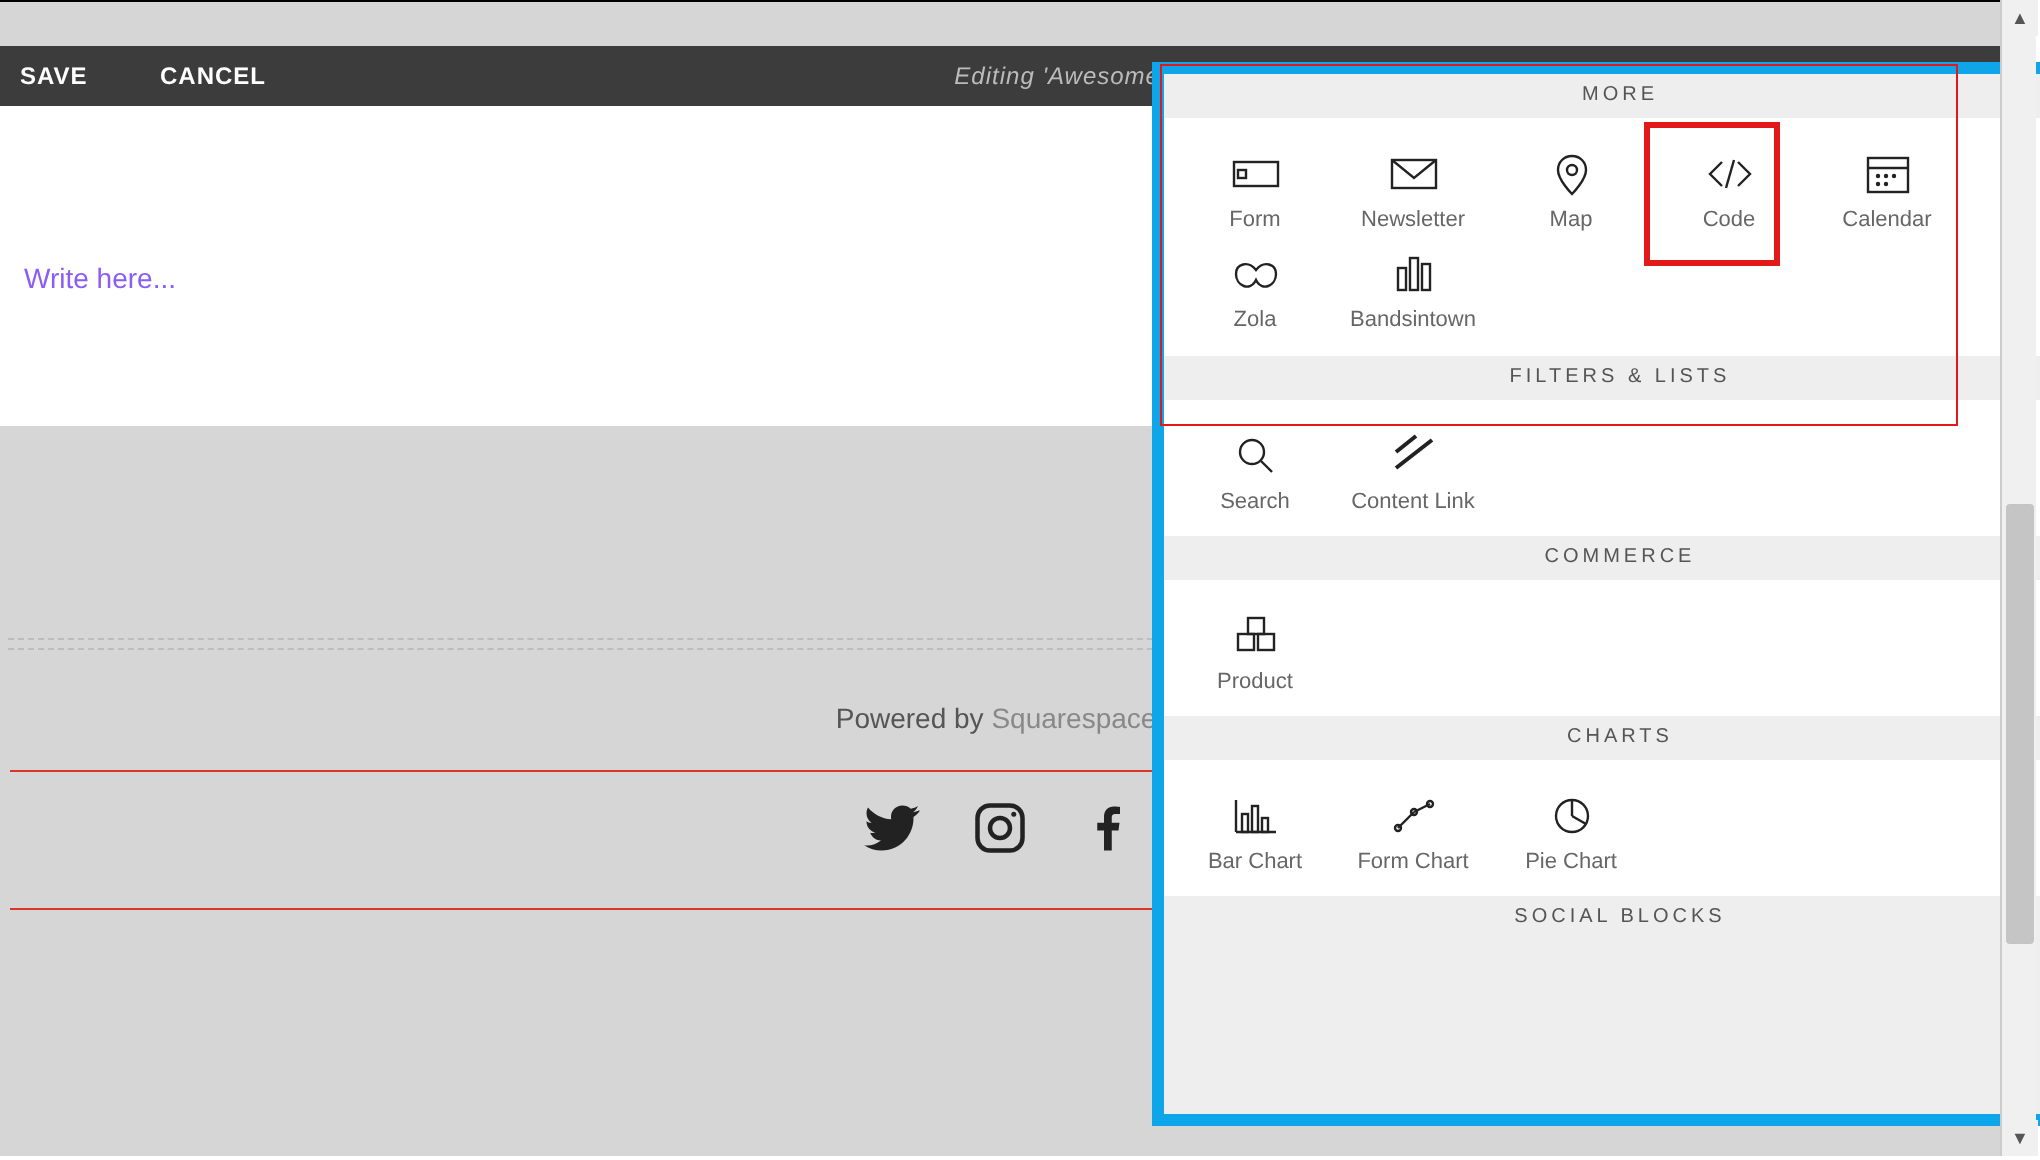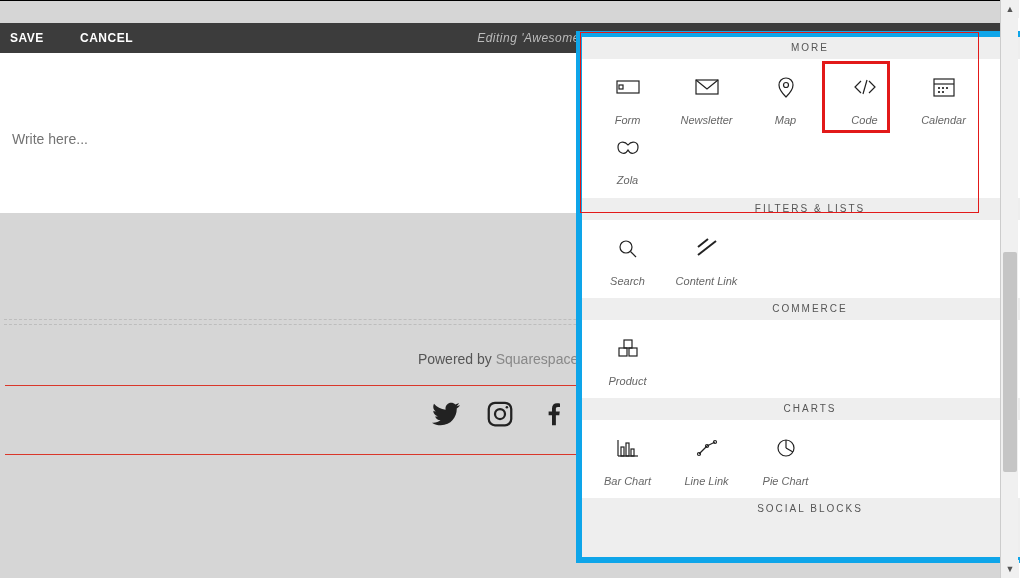--- a/index.html
+++ b/index.html
@@ -30,21 +30,21 @@
 
   
   .editor {
     position: absolute;
     left: 0; top: 52px;
     width: 576px; height: 160px;
     background: #fff;
   }
   .editor .placeholder {
     position: absolute; left: 12px; top: 78px;
-    color: #737373; font-size: 14px;
+    color: #8b5cf6; font-size: 14px;
   }
 
   
   .dash-top, .dash-bot {
     position: absolute; left: 4px; width: 992px; height: 0;
     border-top: 1px dashed #bdbdbd;
   }
   .dash-top { top: 318px; }
   .dash-bot { top: 323px; }
 
@@ -90,21 +90,21 @@
   .tile {
     width: 79px;
     text-align: center;
     cursor: pointer;
     padding: 6px 0 2px 0;
   }
   .grid-5 .tile { width: 79px; }
   .grid-5 { padding-left: 6px; padding-right: 6px; }
   .tile .ico { width: 79px; height: 28px; display: flex; align-items: center; justify-content: center; }
   .tile .ico svg { width: 26px; height: 22px; stroke: #222; fill: none; stroke-width: 1.2; }
-  .tile .lbl { margin-top: 10px; font-size: 11px; color: #666; line-height: 1.3; font-style: italic; }
+  .tile .lbl { font-size: 11px; color: #666; line-height: 1.3; }
 
   
   .more-outline {
     position: absolute;
     left: 580px; top: 31px;
     width: 399px; height: 181px;
     border: 1px solid #e21919;
     pointer-events: none;
     z-index: 5;
   }
@@ -235,20 +235,30 @@
           <div class="lbl">Calendar</div>
         </div>
         <div class="tile">
           <div class="ico">
               <span><svg viewBox="0 0 26 22">
                   <path d="M13 14 C10 20 3 17 3 11 C3 6 9 4 13 9 C17 4 23 6 23 11 C23 17 16 20 13 14 Z"></path>
                 </svg></span>
             </div>
           <div class="lbl">Zola</div>
         </div>
+        <div class="tile">
+          <div class="ico">
+              <span><svg viewBox="0 0 26 22">
+                  <rect x="5" y="8" width="4" height="11"></rect>
+                  <rect x="11" y="3" width="4" height="16"></rect>
+                  <rect x="17" y="6" width="4" height="13"></rect>
+                </svg></span>
+            </div>
+          <div class="lbl">Bandsintown</div>
+        </div>
       </div>
 
       <div class="section-head">FILTERS &amp; LISTS</div>
       <div class="grid grid-5">
         <div class="tile">
           <div class="ico">
               <span><svg viewBox="0 0 26 22">
                   <circle cx="11" cy="10" r="6"></circle>
                   <line x1="15.5" y1="14.5" x2="21" y2="20"></line>
                 </svg></span>
@@ -297,21 +307,21 @@
         <div class="tile">
           <div class="ico">
               <span><svg viewBox="0 0 26 22">
                   <circle cx="5" cy="17" r="1.5"></circle>
                   <circle cx="13" cy="9" r="1.5"></circle>
                   <circle cx="21" cy="5" r="1.5"></circle>
                   <line x1="5" y1="17" x2="13" y2="9"></line>
                   <line x1="13" y1="9" x2="21" y2="5"></line>
                 </svg></span>
             </div>
-          <div class="lbl">Line Link</div>
+          <div class="lbl">Form Chart</div>
         </div>
         <div class="tile">
           <div class="ico">
               <span><svg viewBox="0 0 26 22">
                   <circle cx="13" cy="11" r="8"></circle>
                   <line x1="13" y1="3" x2="13" y2="11"></line>
                   <line x1="13" y1="11" x2="20" y2="15"></line>
                 </svg></span>
             </div>
           <div class="lbl">Pie Chart</div>

